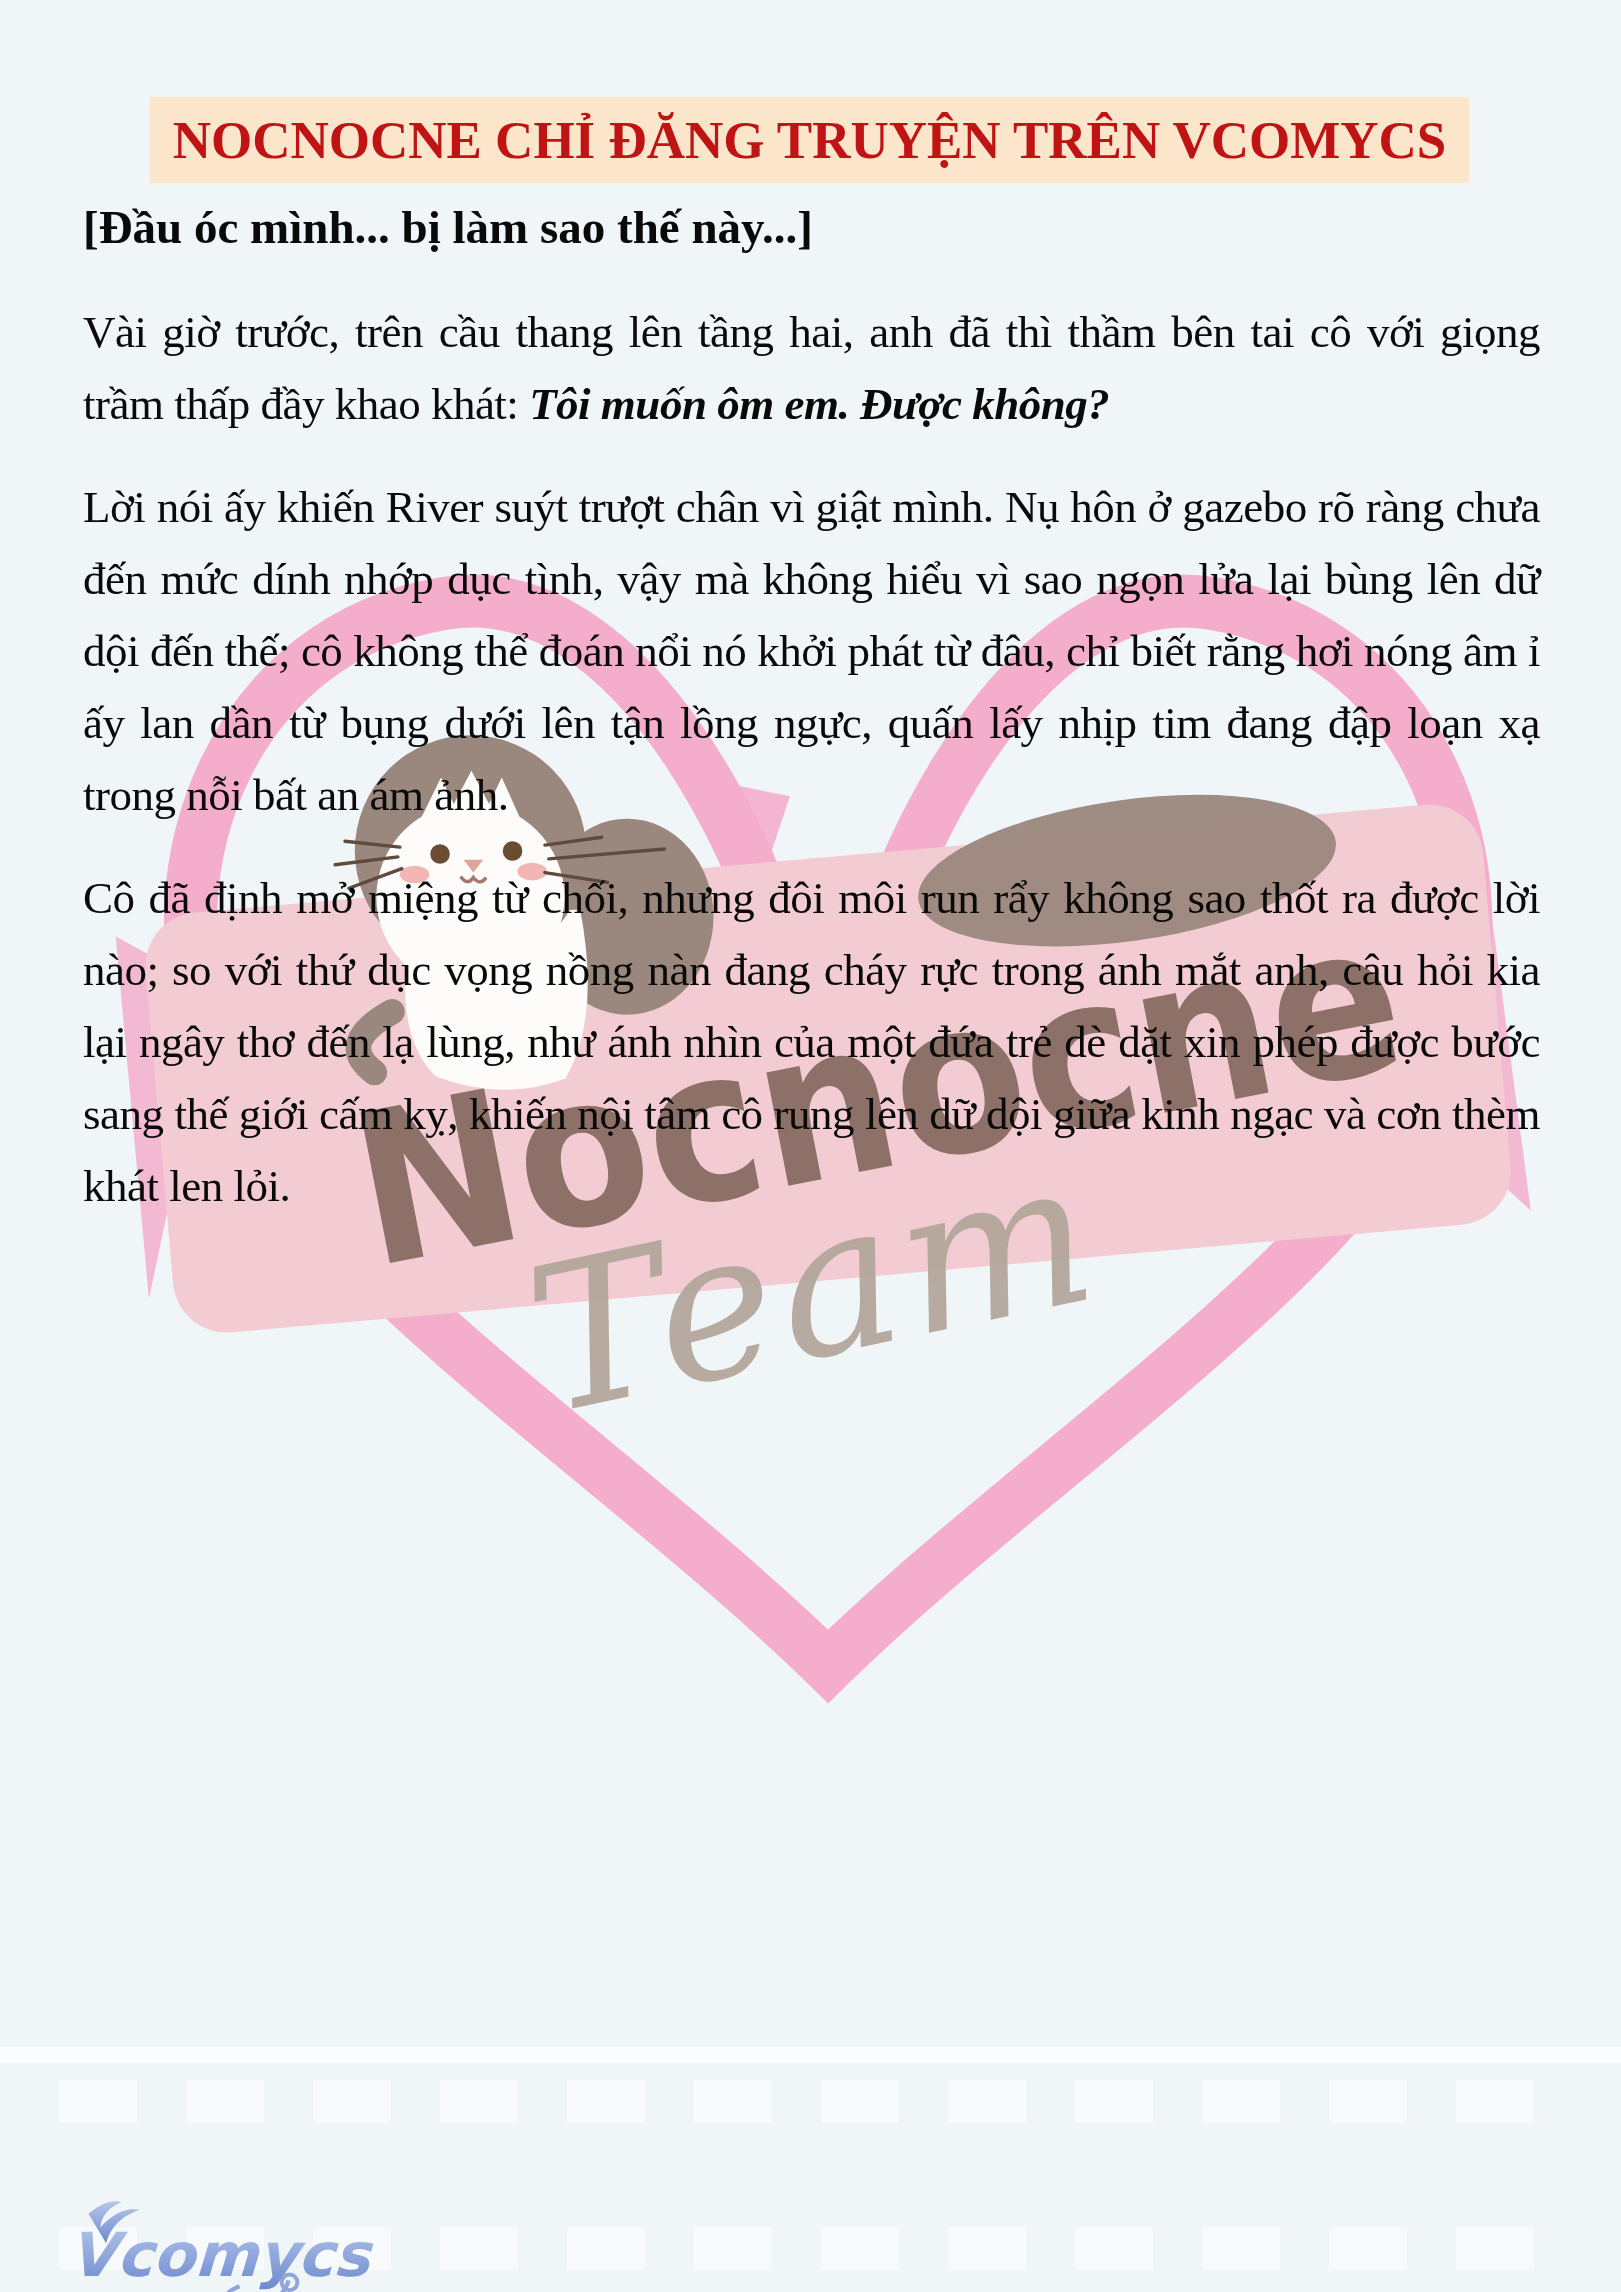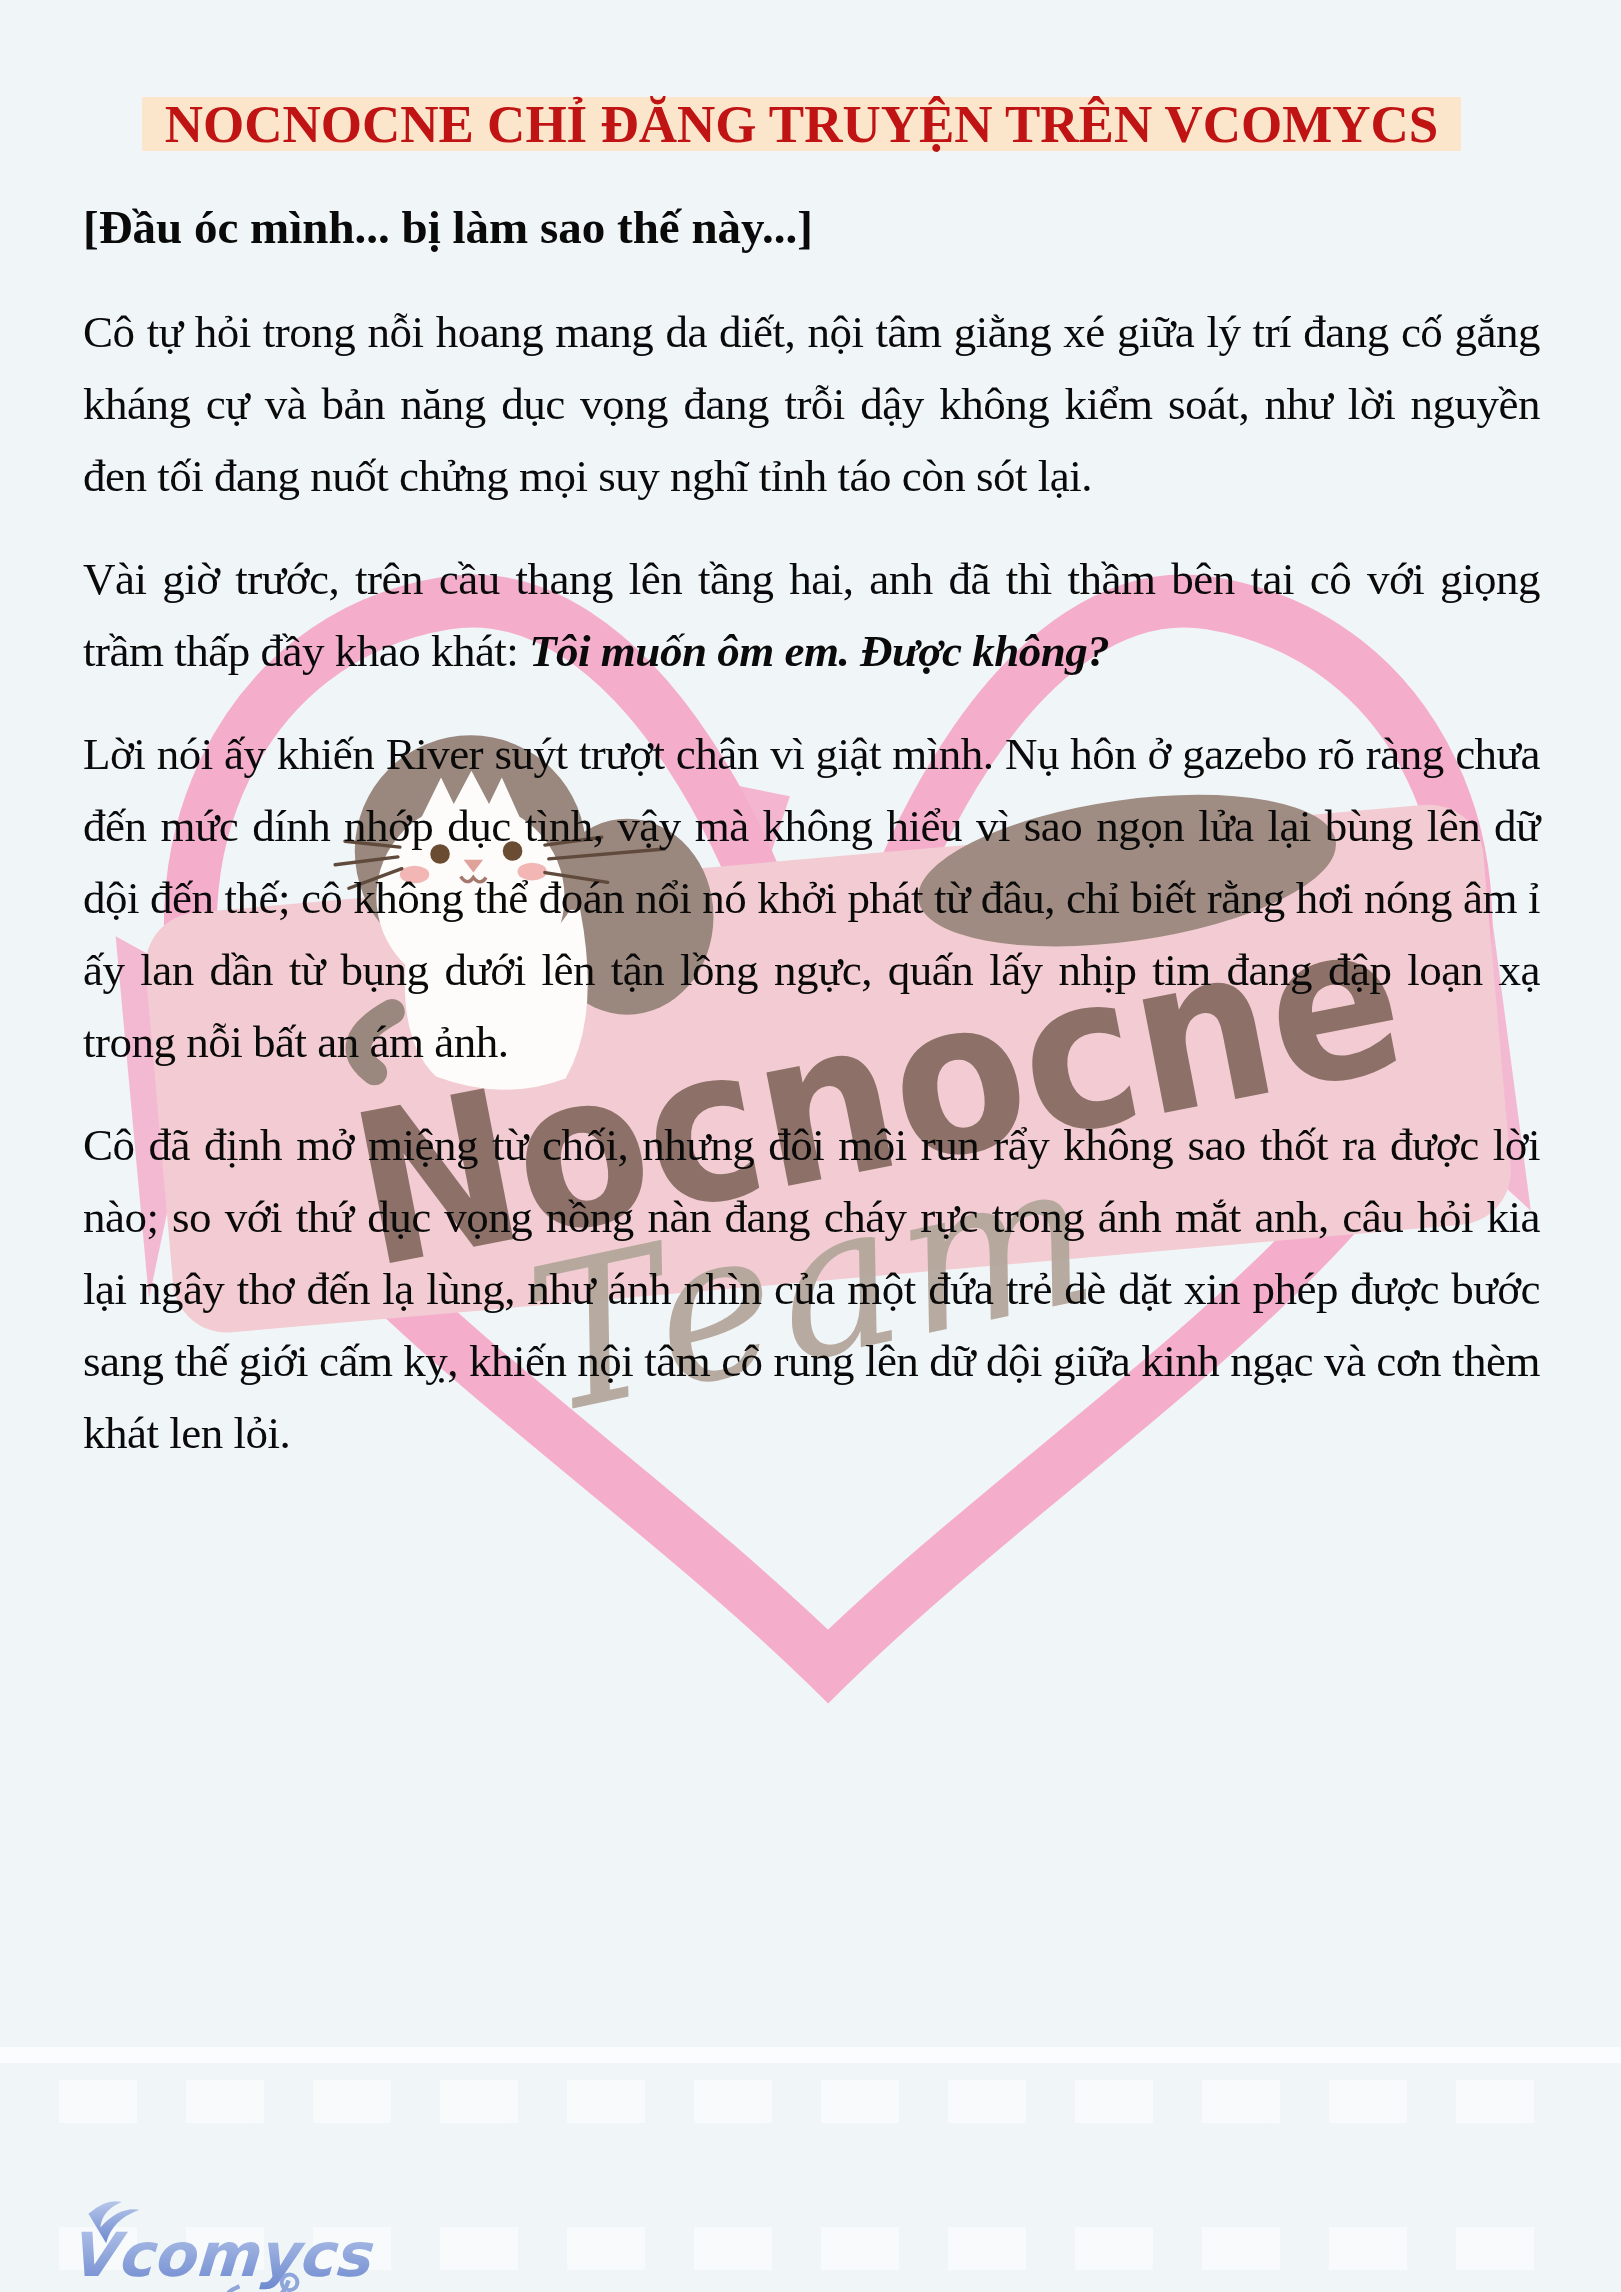--- a/index.html
+++ b/index.html
@@ -7,21 +7,21 @@
     position:relative;
     width:1621px;height:2293px;
     margin:0 auto;
     background:var(--page-bg,#f0f5f8);
     overflow:hidden;
     font-family:"Liberation Serif", serif;
     color:#0a0a0a;
   }
   .watermark-svg{position:absolute;left:0;top:0;z-index:0;}
   .title-band{
-    position:absolute;left:142px;top:97px;width:1319px;height:54px;
+    position:absolute;left:150px;top:97px;width:1319px;height:86px;
     background:var(--title-bg,#fbe5cb);
     display:flex;align-items:center;justify-content:center;
     z-index:2;
   }
   .title-band span{
     font-weight:bold;font-size:53px;line-height:1;
     color:var(--title-red,#c01414);
     white-space:nowrap;letter-spacing:0;
   }
   .content{
@@ -104,21 +104,20 @@
   <div class="faint-band" style="top:2080px;"></div>
   <div class="faint-band" style="top:2227px;"></div>
 
   <div class="title-band">
     <span>NOCNOCNE CHỈ ĐĂNG TRUYỆN TRÊN VCOMYCS</span>
   </div>
 
   <div class="content">
     <p class="lead">[Đầu óc mình... bị làm sao thế này...]</p>
     <div id="paragraphs">
-        <p class="body"><span>Cô tự hỏi trong nỗi hoang mang da diết, nội tâm giằng xé giữa lý trí đang cố gắng kháng cự và bản năng dục vọng đang trỗi dậy không kiểm soát, như lời nguyền đen tối đang nuốt chửng mọi suy nghĩ tỉnh táo còn sót lại.</span></p>
         <p class="body"><span>Vài giờ trước, trên cầu thang lên tầng hai, anh đã thì thầm bên tai cô với giọng trầm thấp đầy khao khát: </span><span class="bi">Tôi muốn ôm em. Được không?</span></p>
         <p class="body"><span>Lời nói ấy khiến River suýt trượt chân vì giật mình. Nụ hôn ở gazebo rõ ràng chưa đến mức dính nhớp dục tình, vậy mà không hiểu vì sao ngọn lửa lại bùng lên dữ dội đến thế; cô không thể đoán nổi nó khởi phát từ đâu, chỉ biết rằng hơi nóng âm ỉ ấy lan dần từ bụng dưới lên tận lồng ngực, quấn lấy nhịp tim đang đập loạn xạ trong nỗi bất an ám ảnh.</span></p>
         <p class="body"><span>Cô đã định mở miệng từ chối, nhưng đôi môi run rẩy không sao thốt ra được lời nào; so với thứ dục vọng nồng nàn đang cháy rực trong ánh mắt anh, câu hỏi kia lại ngây thơ đến lạ lùng, như ánh nhìn của một đứa trẻ dè dặt xin phép được bước sang thế giới cấm kỵ, khiến nội tâm cô rung lên dữ dội giữa kinh ngạc và cơn thèm khát len lỏi.</span></p>
       </div>
   </div>
 
   <div class="logo">
     <svg width="412" height="108" viewBox="0 0 420 110">
       <defs>
         <linearGradient id="lg" x1="0" y1="0" x2="0" y2="1">

